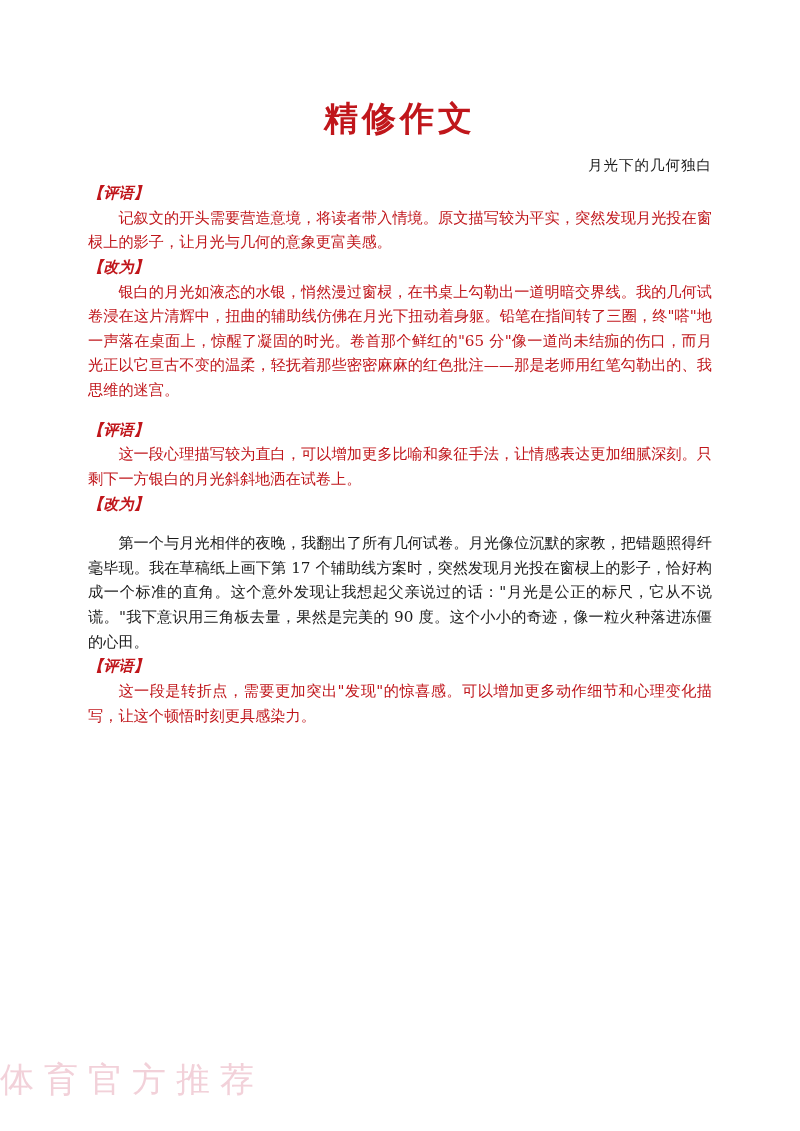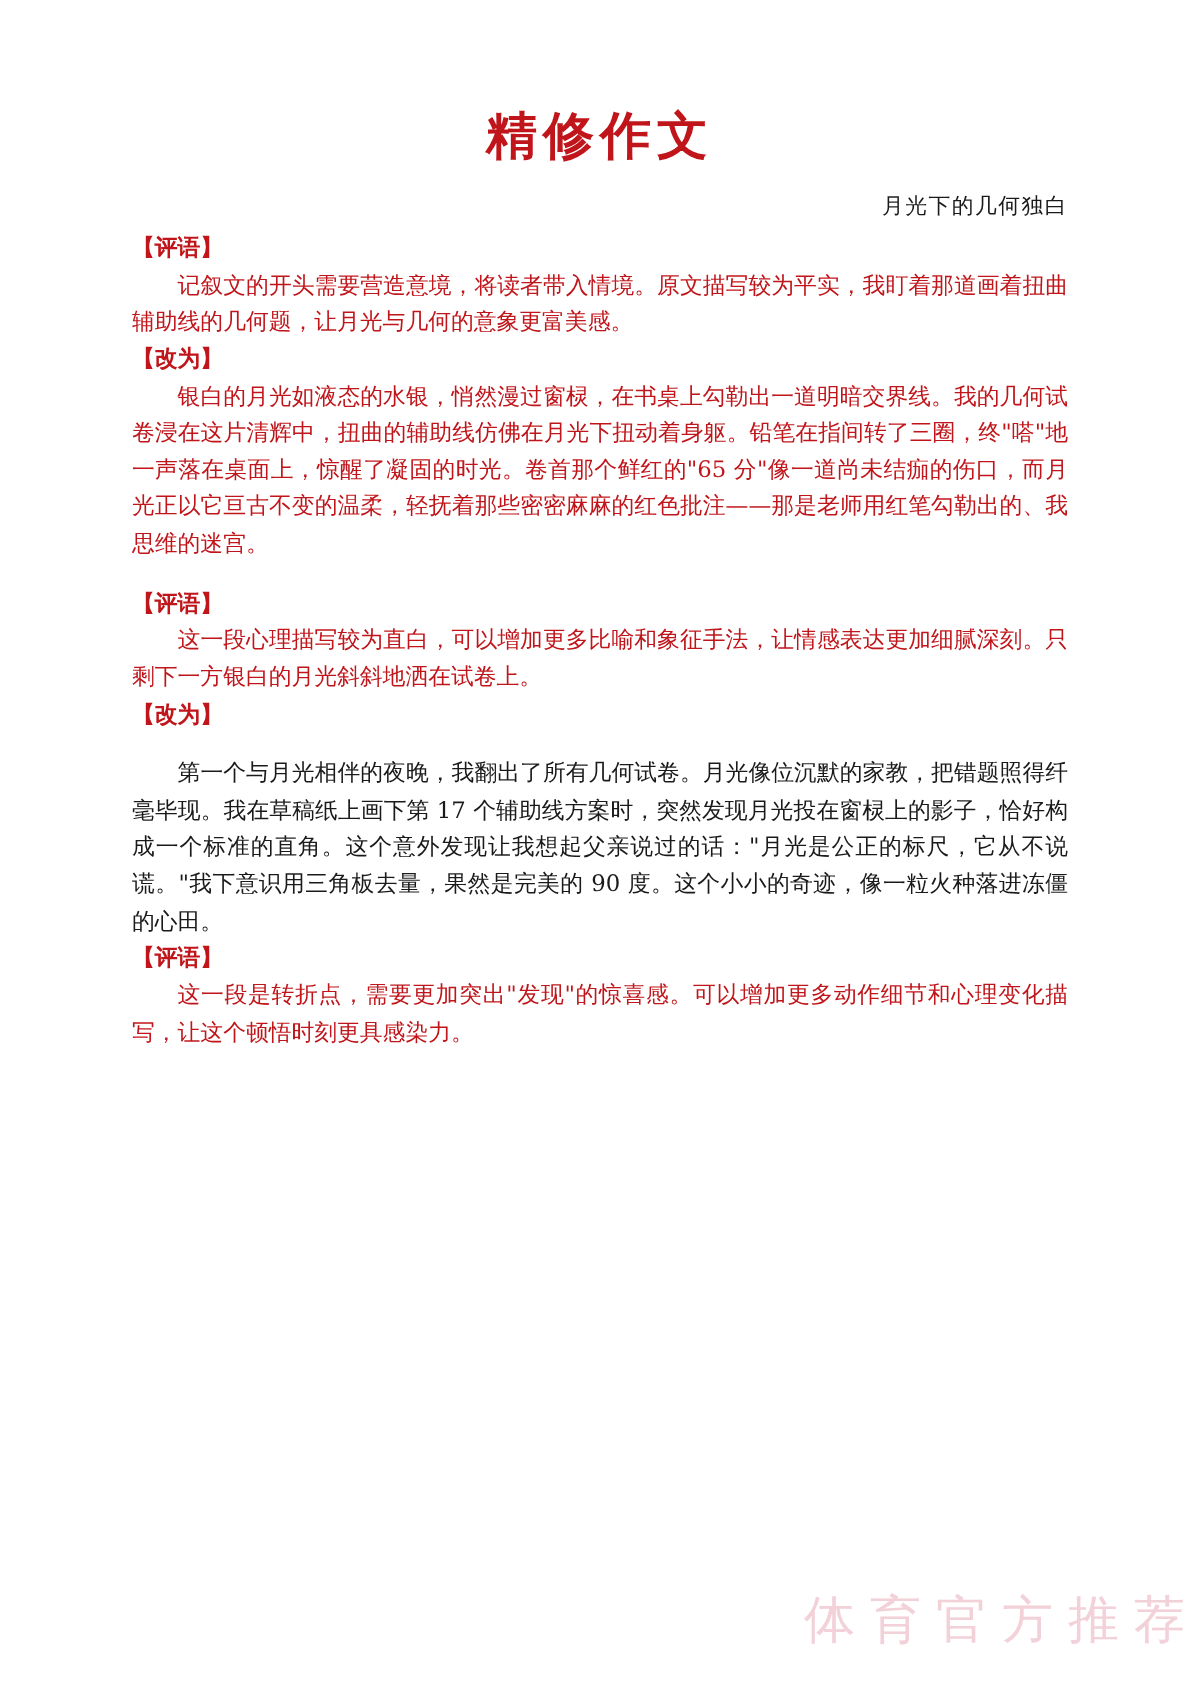--- a/index.html
+++ b/index.html
@@ -14,21 +14,21 @@
     font-family: "DejaVu Serif", "Liberation Serif", serif;
     color: #1a1a1a;
     overflow: hidden;
   }
   .page {
     position: absolute;
     left: 0; top: 0;
     width: 800px;
     height: 936px;
     box-sizing: border-box;
-    padding: 68px 88px 40px 88px;
+    padding: 96px 88px 40px 88px;
     border-radius: 11px;
   }
   .doc-title {
     text-align: center;
     color: #c0161b;
     font-size: 34px;
     font-weight: bold;
     letter-spacing: 4px;
     margin: 0 0 14px 0;
     font-family: "DejaVu Serif", "Liberation Serif", serif;
@@ -52,49 +52,50 @@
   p.para.red {
     color: #c0161b;
   }
   .label {
     font-size: 15.2px;
     line-height: 1.62;
     color: #c0161b;
     font-weight: bold;
     margin: 0;
     text-indent: 0;
+    font-style: italic;
   }
   .gap {
     height: 15px;
   }
   .watermark {
     position: absolute;
     left: 0;
     right: 0;
     bottom: 28px;
-    text-align: right;
+    text-align: left;
     font-size: 34px;
     letter-spacing: 10px;
     color: #f0c9d3;
     font-family: "DejaVu Serif", "Liberation Serif", serif;
     pointer-events: none;
     opacity: 0.85;
   }
 </style>
 </head>
 <body>
 
 <div class="page">
 
   <h1 class="doc-title">精修作文</h1>
   <div class="doc-subtitle">月光下的几何独白</div>
 
 
   <p class="label">【评语】</p>
-  <p class="para red">记叙文的开头需要营造意境，将读者带入情境。原文描写较为平实，我盯着那道画着扭曲辅助线的几何题，让月光与几何的意象更富美感。</p>
+  <p class="para red">记叙文的开头需要营造意境，将读者带入情境。原文描写较为平实，突然发现月光投在窗棂上的影子，让月光与几何的意象更富美感。</p>
 
   <p class="label">【改为】</p>
   <p class="para red">银白的月光如液态的水银，悄然漫过窗棂，在书桌上勾勒出一道明暗交界线。我的几何试卷浸在这片清辉中，扭曲的辅助线仿佛在月光下扭动着身躯。铅笔在指间转了三圈，终"嗒"地一声落在桌面上，惊醒了凝固的时光。卷首那个鲜红的"65 分"像一道尚未结痂的伤口，而月光正以它亘古不变的温柔，轻抚着那些密密麻麻的红色批注——那是老师用红笔勾勒出的、我思维的迷宫。</p>
 
   <div class="gap"></div>
 
 
   <p class="label">【评语】</p>
   <p class="para red">这一段心理描写较为直白，可以增加更多比喻和象征手法，让情感表达更加细腻深刻。只剩下一方银白的月光斜斜地洒在试卷上。</p>
 

